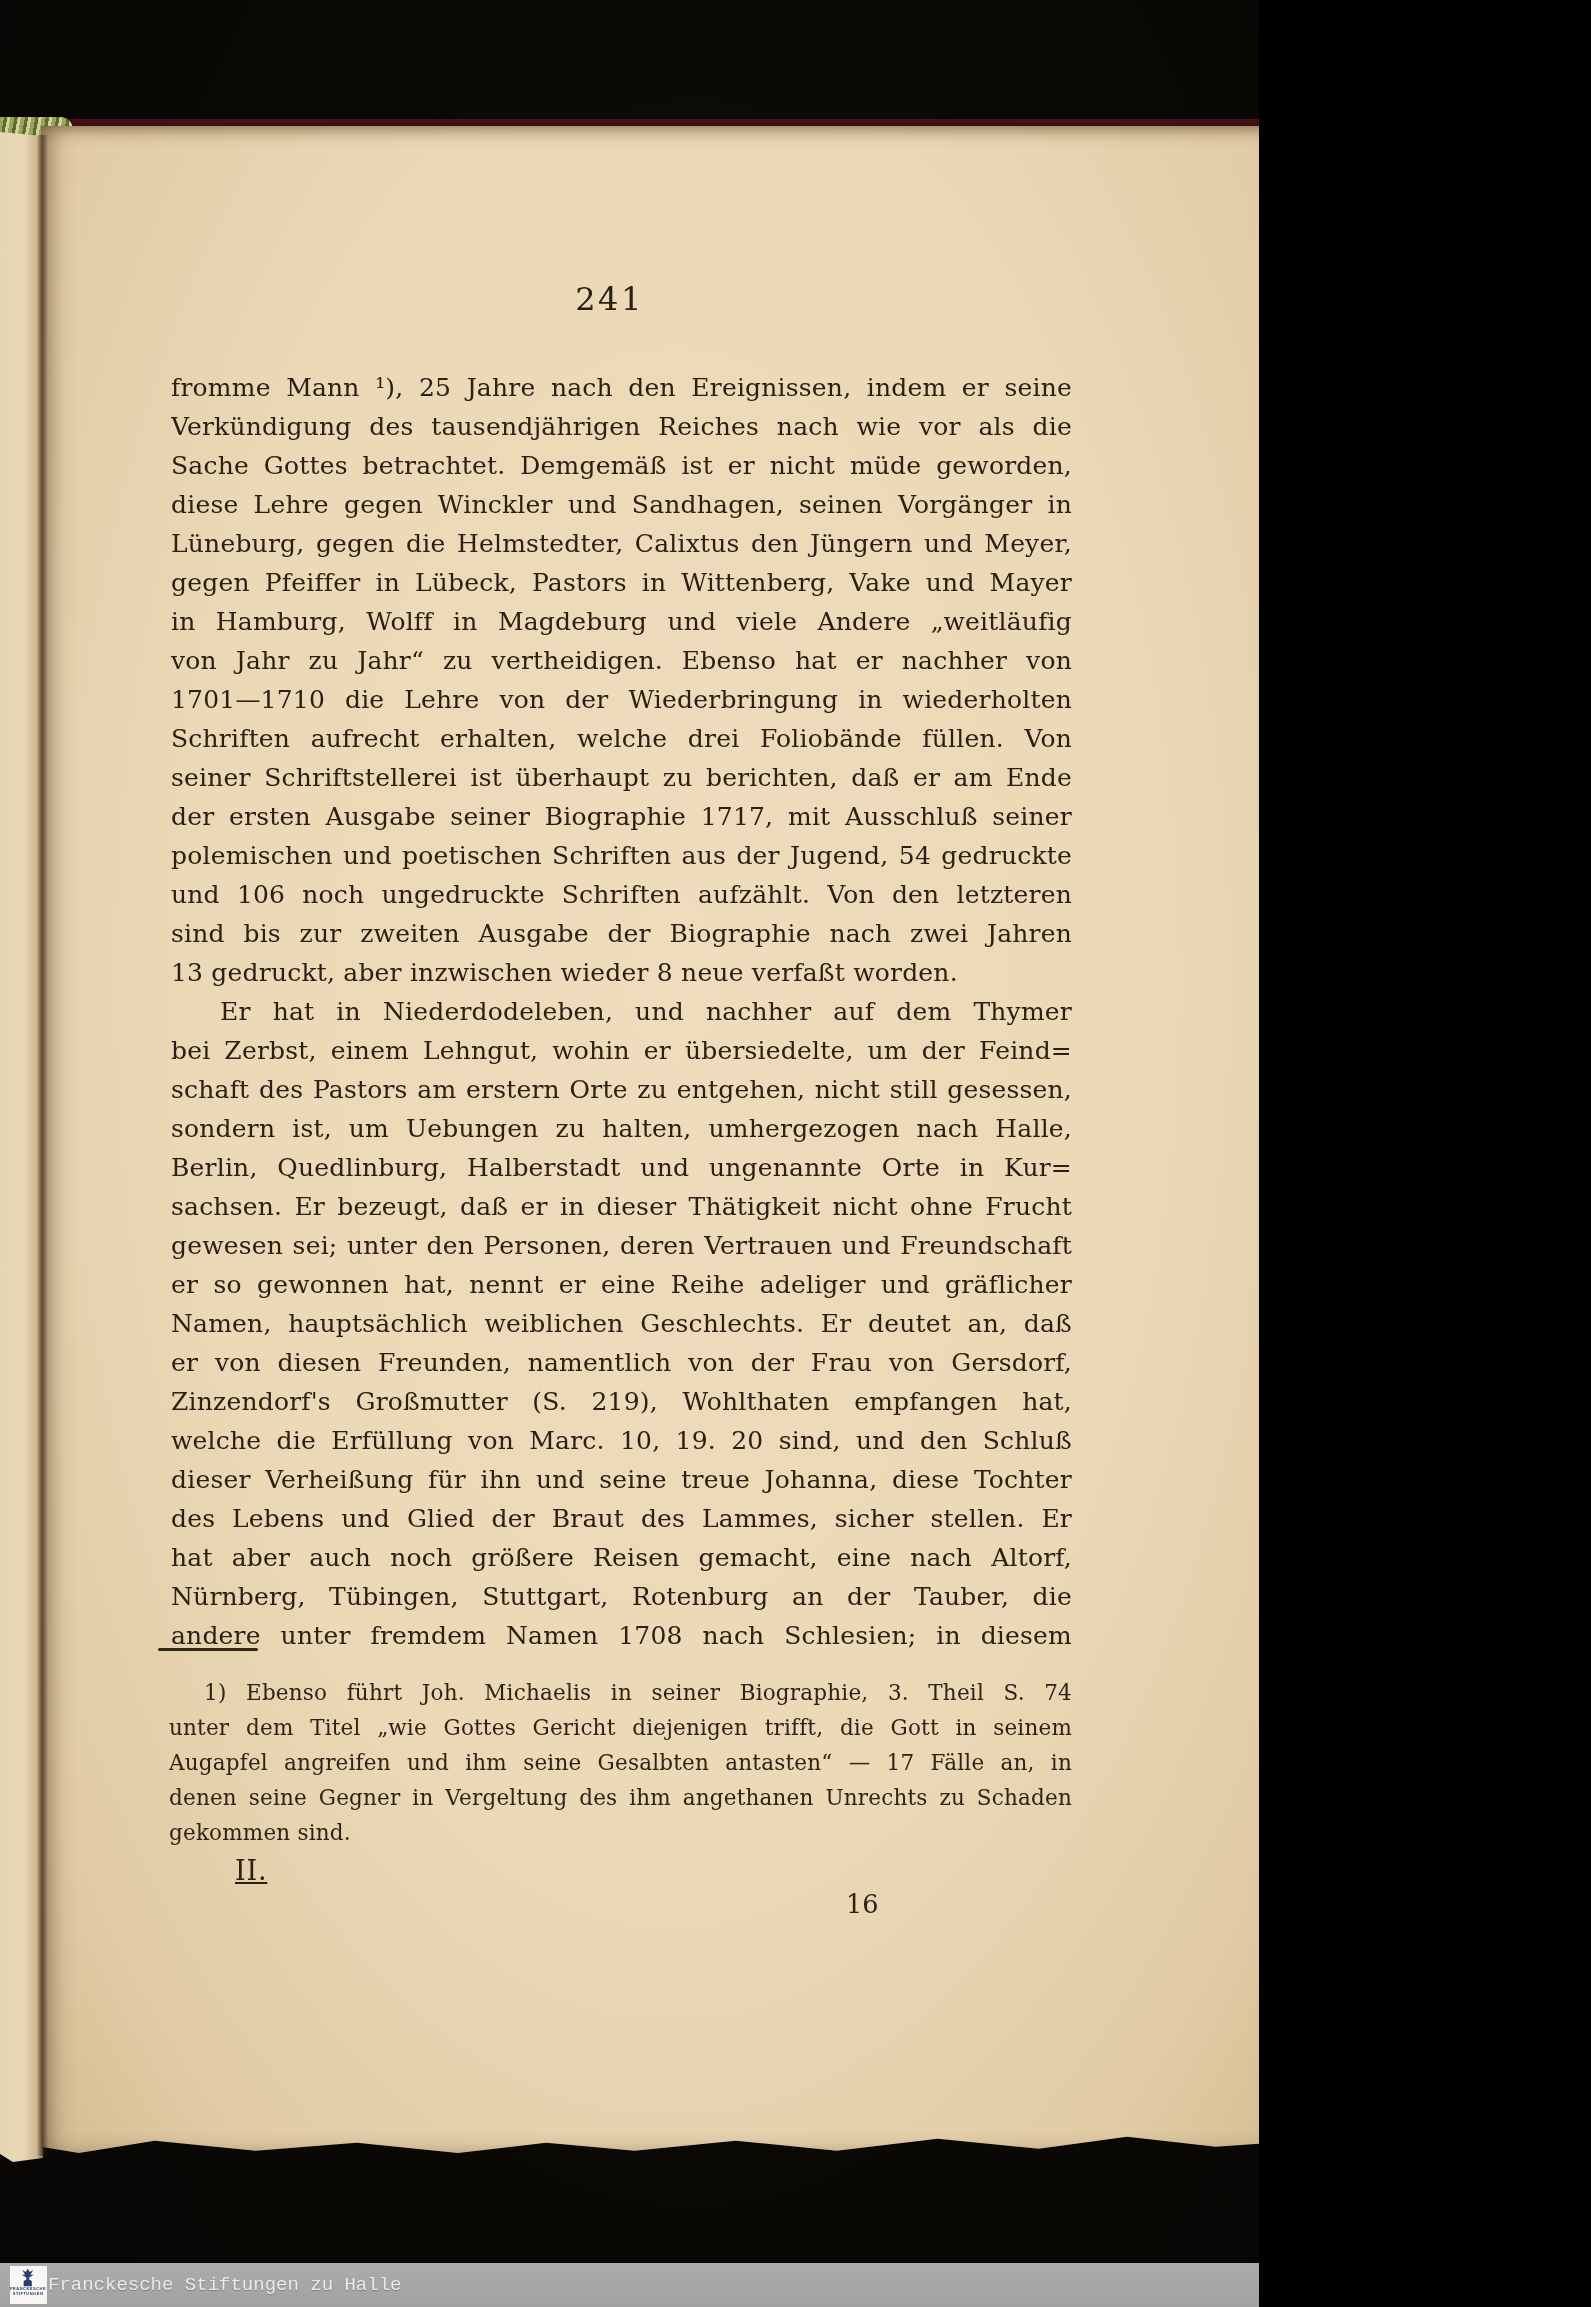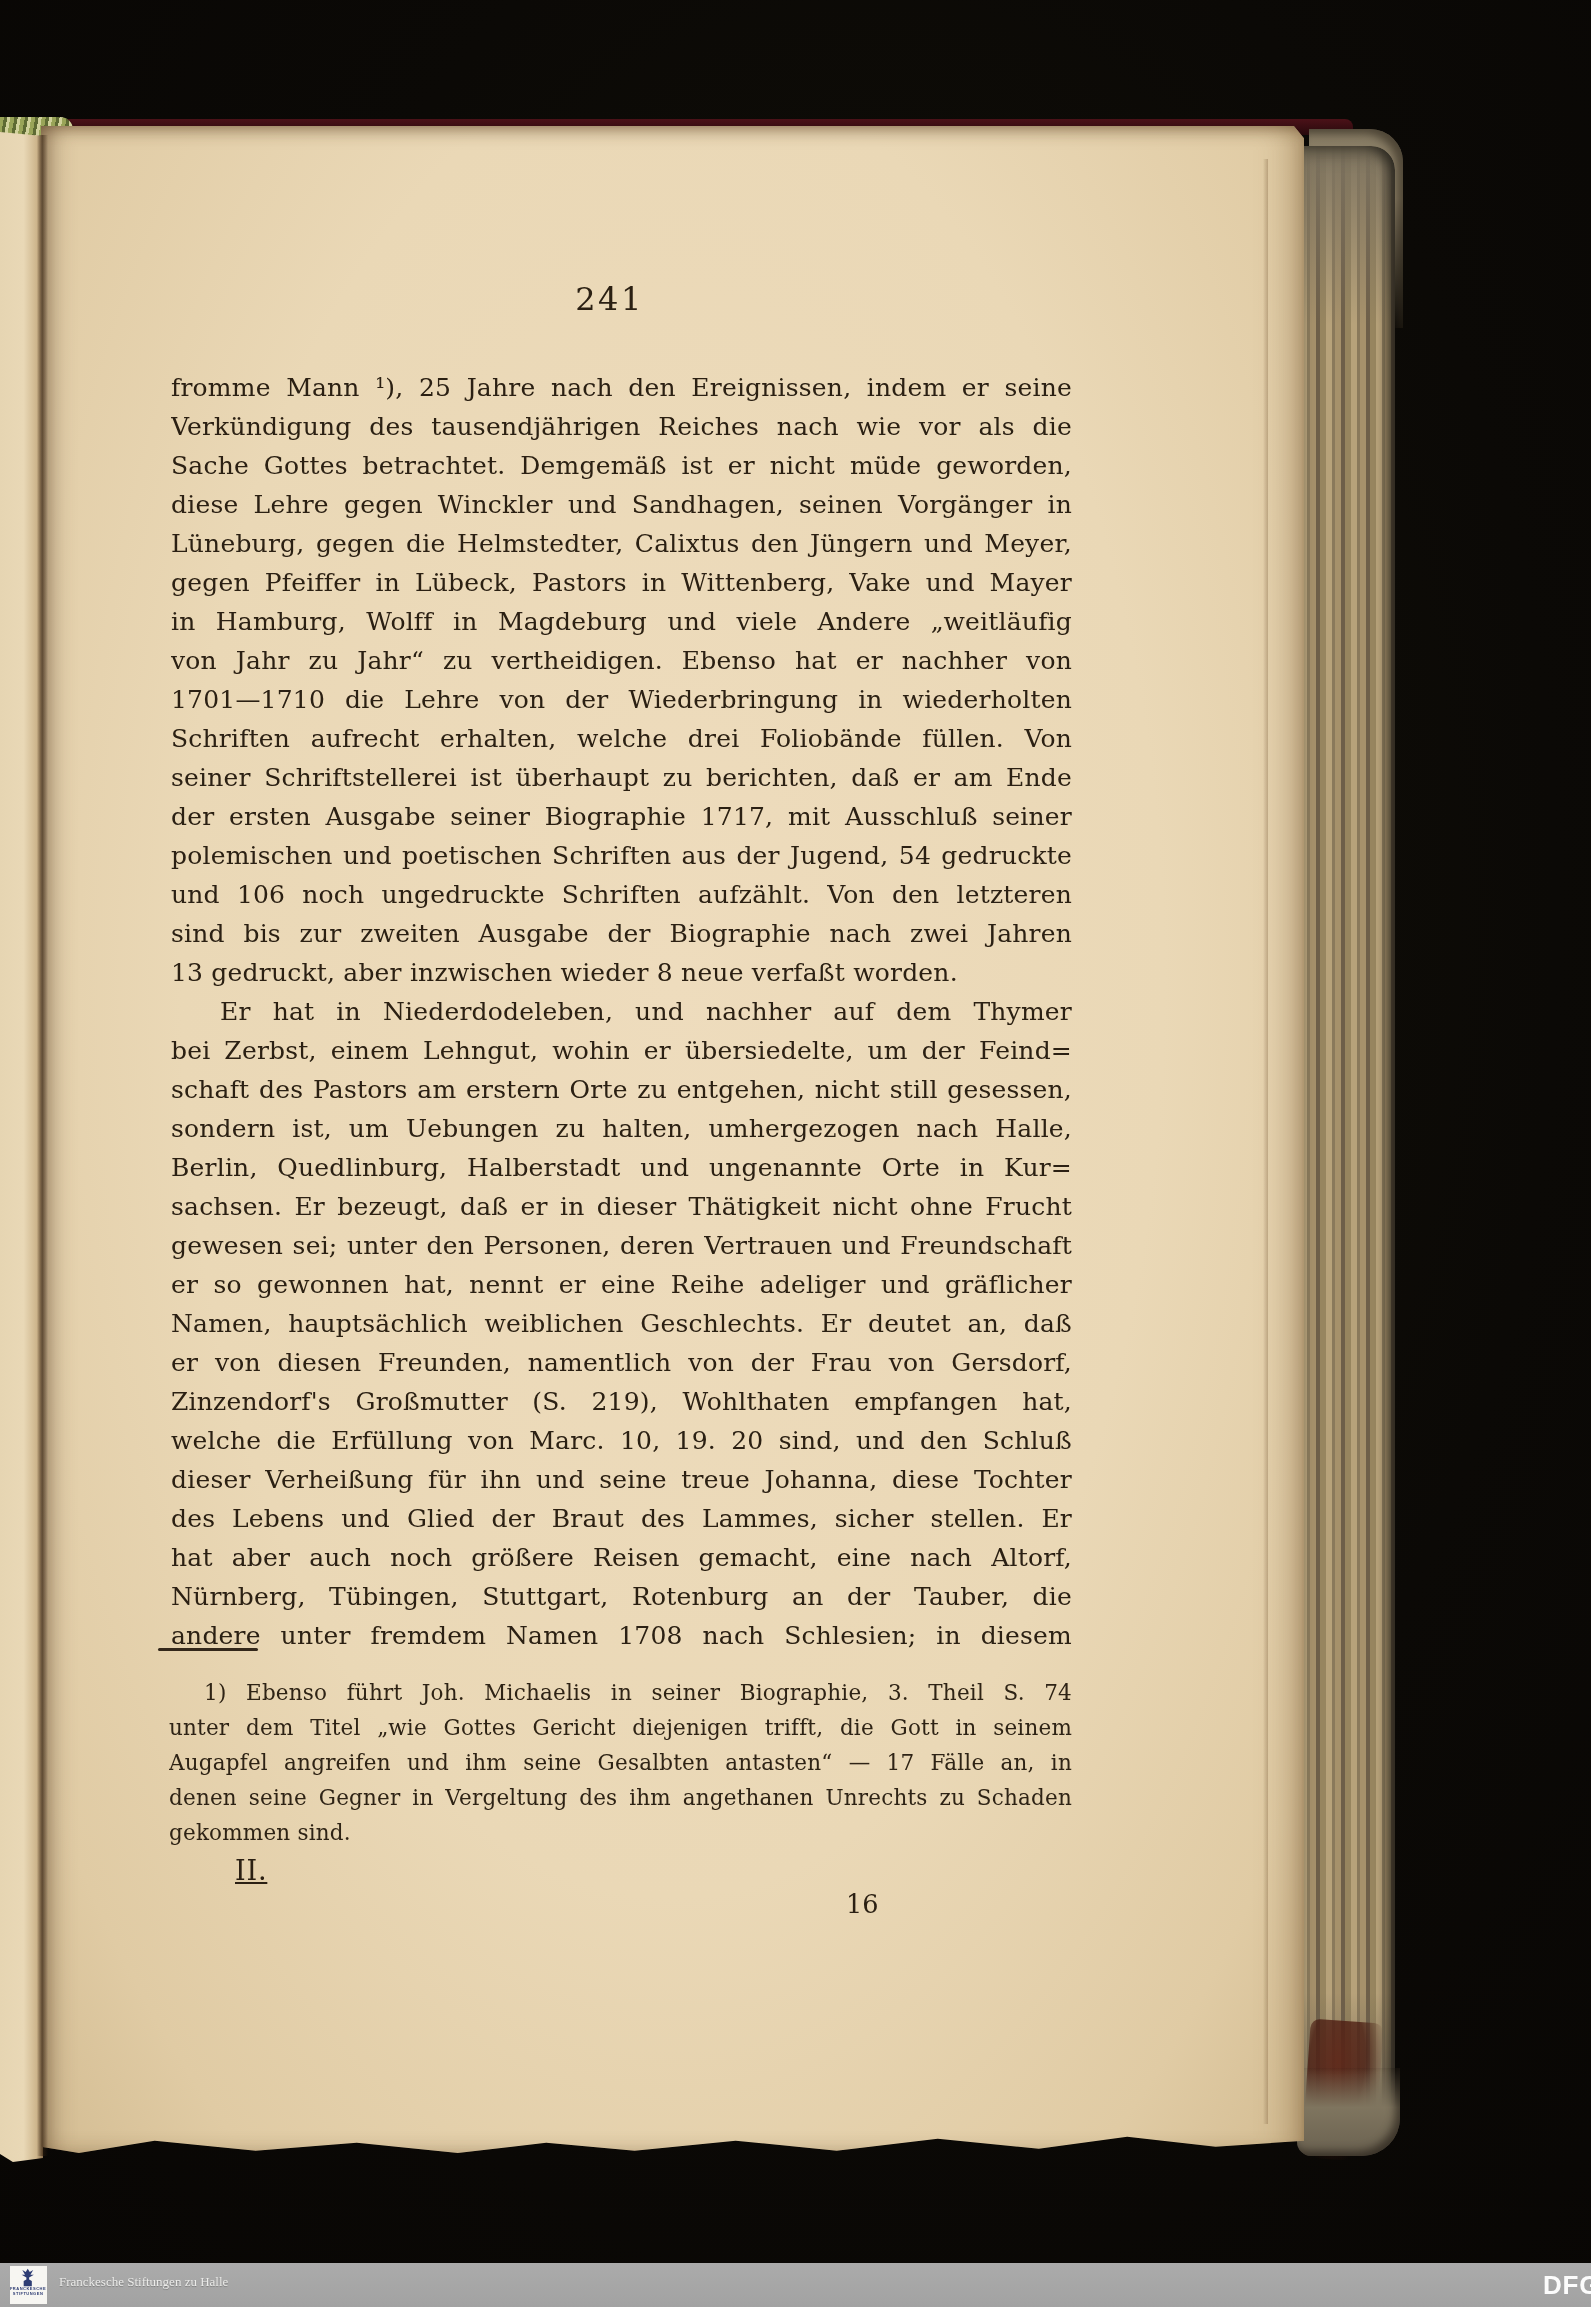--- a/index.html
+++ b/index.html
@@ -1,17 +1,17 @@
 <!DOCTYPE html>
 <html style="font-size:12.7px"><head>
 <meta charset="utf-8">
 <style>
   html,body{margin:0;padding:0;background:#000;}
   #stage{
-    position:relative;width:1591px;height:2307px;overflow:hidden;
+    position:relative;width:1259px;height:2307px;overflow:hidden;
     background:radial-gradient(ellipse at 55% 40%, #121008 0%, #0b0906 55%, #080604 100%);
     font-family:"DejaVu Serif", serif;
   }
   
   #cover-top-strip{
     position:absolute;left:48px;top:119px;width:1305px;height:16px;
     background:linear-gradient(180deg,#4b1118,#27090c);
     border-radius:0 8px 0 0;
   }
   #headband{
@@ -115,22 +115,22 @@
   #footer-logo{
     position:absolute;left:9.5px;top:2266px;width:37px;height:38px;
     background:#f7f6f2;display:flex;flex-direction:column;align-items:center;justify-content:flex-start;
   }
   #footer-logo svg{margin-top:2.4px;}
   .logo-caption{
     font-family:"Liberation Sans",sans-serif;font-size:4px;line-height:4.8px;
     letter-spacing:0.5px;color:#2e3d74;text-align:center;font-weight:bold;
   }
   #footer-institution{
-    position:absolute;left:59px;top:2274px;
-    font-family:Liberation Serif, serif;font-size:13px;color:#ebebe9;
+    position:absolute;left:48px;top:2274px;
+    font-family:Liberation Mono, monospace;font-size:19px;color:#ebebe9;
     text-shadow:0 0.8px 0.8px rgba(0,0,0,.25);
   }
   #footer-dfg{
     position:absolute;left:1543px;top:2270px;
     font-family:"Liberation Sans",sans-serif;font-weight:bold;font-size:26px;
     color:#fcfcfc;letter-spacing:0.8px;
   }
 </style>
 </head>
 <body>

